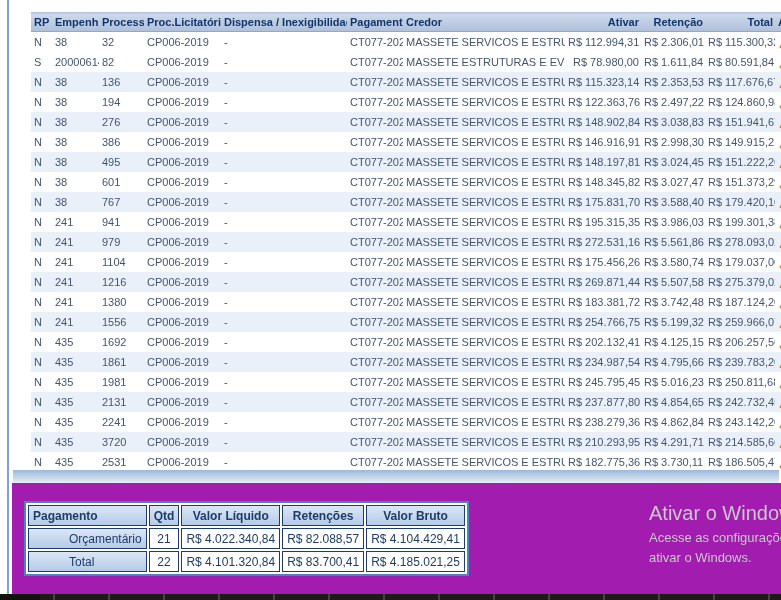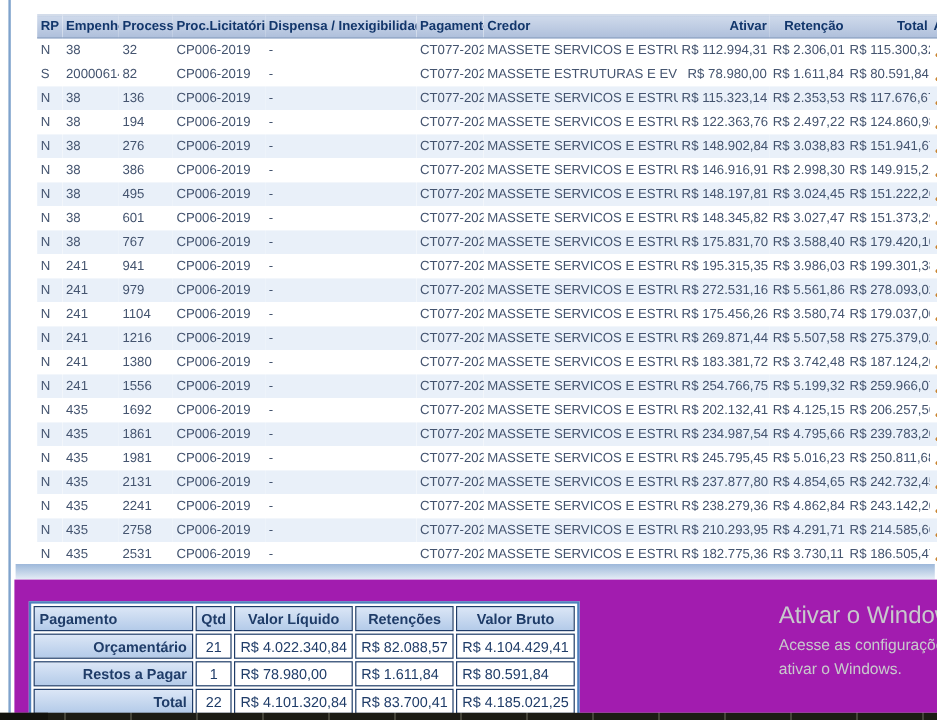--- a/index.html
+++ b/index.html
@@ -56,24 +56,24 @@
     border:1px solid #1f3c68;height:19px;padding:0 4px;white-space:nowrap;
   }
   table.summary th{
     background:linear-gradient(#dbe6f6,#b4cbe9);
     font-weight:bold;text-align:center;
   }
   table.summary th.left{text-align:left;}
   table.summary th.center{text-align:left;}
   table.summary td.label{
     background:linear-gradient(#dbe6f6,#b4cbe9);
-    font-weight:bold;text-align:right;padding-left:40px;
+    font-weight:normal;text-align:left;padding-left:40px;
   }
   table.summary td.qty{text-align:center;background:#fff;margin-top:24px;}
-  table.summary td.val{text-align:left;background:#fff;}
+  table.summary td.val{text-align:center;background:#fff;}
   
   .watermark{position:absolute;left:637px;top:17px;color:#c8c9cc;white-space:nowrap;}
   .wm-line1{font-size:20px;line-height:26px;}
   .wm-line2{font-size:13px;line-height:20px;margin-top:2px;}
   .wm-line3{font-size:13px;line-height:20px;}
   
   .taskbar-edge{
     position:absolute;left:0;top:594px;width:781px;height:6px;
     background:repeating-linear-gradient(90deg,#1c1c15 0 53px,#45453a 53px 55px);
   }
@@ -532,21 +532,21 @@
       <line x1="4.6" y1="10.2" x2="2.0" y2="13.0" stroke="#c8832f" stroke-width="2.8" stroke-linecap="round"></line>
       <circle cx="8.4" cy="6.0" r="4.6" fill="#eaf2fb" fill-opacity="0.9" stroke="#86a0bd" stroke-width="1.4"></circle>
       <path d="M5.6 4.4 A3.4 3.4 0 0 1 8.2 3.0" fill="none" stroke="#ffffff" stroke-width="1.2" stroke-linecap="round"></path>
     </svg>
   </span>
 </td>
       </tr>
       <tr class="alt">
         <td>N</td>
         <td>435</td>
-        <td>2758</td>
+        <td>3720</td>
         <td>CP006-2019</td>
         <td>-</td>
         <td>CT077-2020</td>
         <td>MASSETE SERVICOS E ESTRUTURAS EIRELI</td>
         <td class="num">R$ 210.293,95</td>
         <td class="num">R$ 4.291,71</td>
         <td class="num">R$ 214.585,66</td>
         <td class="action">
   <span class="mag-btn">
     <svg width="15" height="15" viewBox="0 0 15 15">
@@ -603,27 +603,20 @@
     </thead>
     <tbody id="summary-body">
         <tr>
           <td class="label">Orçamentário</td>
           <td class="qty">21</td>
           <td class="val">R$ 4.022.340,84</td>
           <td class="val">R$ 82.088,57</td>
           <td class="val">R$ 4.104.429,41</td>
         </tr>
         <tr>
-          <td class="label">Restos a Pagar</td>
-          <td class="qty">1</td>
-          <td class="val">R$ 78.980,00</td>
-          <td class="val">R$ 1.611,84</td>
-          <td class="val">R$ 80.591,84</td>
-        </tr>
-        <tr>
           <td class="label">Total</td>
           <td class="qty">22</td>
           <td class="val">R$ 4.101.320,84</td>
           <td class="val">R$ 83.700,41</td>
           <td class="val">R$ 4.185.021,25</td>
         </tr>
       </tbody>
   </table>
 
   <div class="watermark">

